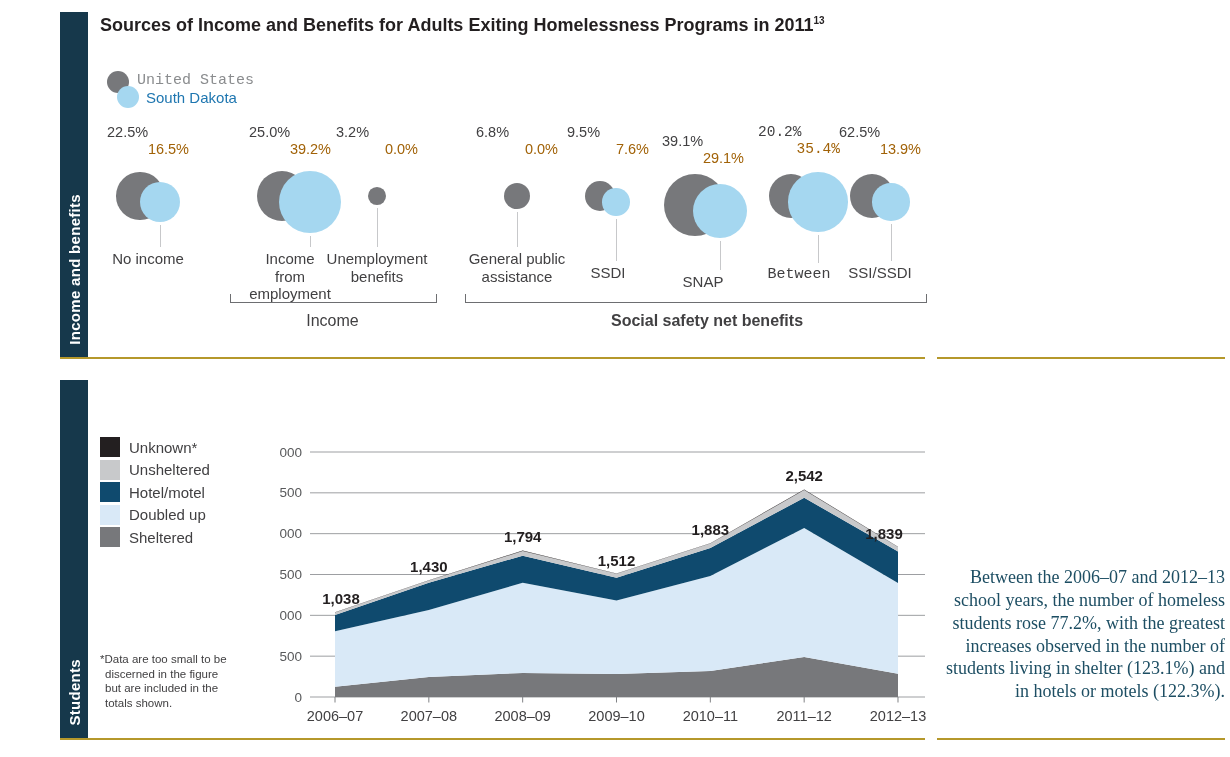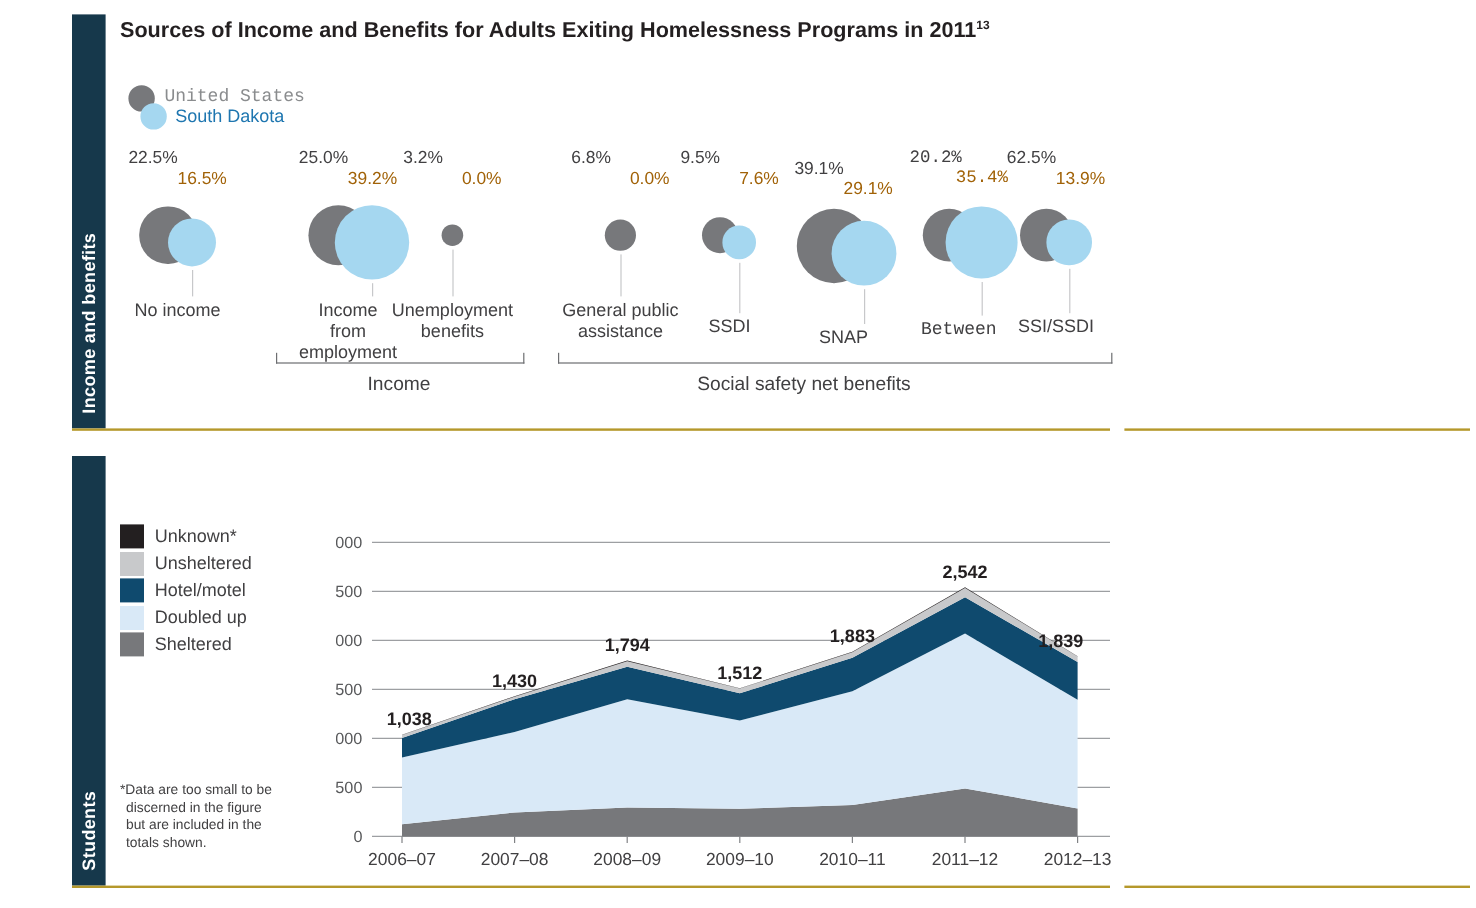--- a/index.html
+++ b/index.html
@@ -38,21 +38,21 @@
   .connector{position:absolute;width:1px;background:#c7c8ca;}
   .bubble-label{position:absolute;left:-12px;width:154px;text-align:center;
                 white-space:pre-line;font-size:15px;line-height:1.18;color:#414042;}
   
   .bracket{position:absolute;top:294px;height:8px;border-left:1px solid #6d6e71;
            border-right:1px solid #6d6e71;border-bottom:1px solid #6d6e71;}
   #bracket1{left:230px;width:205px;}
   #bracket2{left:465px;width:460px;}
   .bracket-label{position:absolute;top:312px;text-align:center;font-size:16px;color:#414042;}
   #bracket1-label{left:230px;width:205px;}
-  #bracket2-label{left:440px;width:460px;}
+  #bracket2-label{left:477px;width:460px;font-weight:bold;}
   
   .callout{position:absolute;left:937px;width:288px;text-align:right;
            font-family:"Liberation Serif",serif;font-size:18px;color:#1d4e63;}
   #callout1{top:212px;line-height:1.25;}
   #callout2{top:566px;line-height:1.27;}
   
   #legend2{position:absolute;left:100px;top:436px;}
   .lrow{display:flex;align-items:center;height:22.5px;}
   .swatch{width:20px;height:20px;margin-right:9px;flex:0 0 auto;}
   .lrow span{font-size:15px;color:#414042;}
@@ -180,20 +180,21 @@
       <div class="lrow">
         <div class="swatch" style="background: rgb(217, 233, 247);"></div>
         <span>Doubled up</span>
       </div>
       <div class="lrow">
         <div class="swatch" style="background: rgb(119, 120, 123);"></div>
         <span>Sheltered</span>
       </div>
     </div>
 
+  <div id="callout2" class="callout">Between the 2006–07 and 2012–13 school years, the number of homeless students rose 77.2%, with the greatest increases observed in the number of students living in shelter (123.1%) and in hotels or motels (122.3%).</div>
 
   <div id="gold2a" class="gold"></div>
   <div id="gold2b" class="gold"></div>
 
 <svg width="655" height="300" viewBox="0 0 655 300" id="students-chart">
       <line x1="30" x2="645" y1="257" y2="257" stroke="#9d9fa2" stroke-width="1"></line>
       <text x="22" y="261.5" text-anchor="end" font-size="13.5" fill="#58595b">0</text>
       <line x1="30" x2="645" y1="216.16666666666666" y2="216.16666666666666" stroke="#9d9fa2" stroke-width="1"></line>
       <text x="22" y="220.66666666666666" text-anchor="end" font-size="13.5" fill="#58595b">500</text>
       <line x1="30" x2="645" y1="175.33333333333331" y2="175.33333333333331" stroke="#9d9fa2" stroke-width="1"></line>

